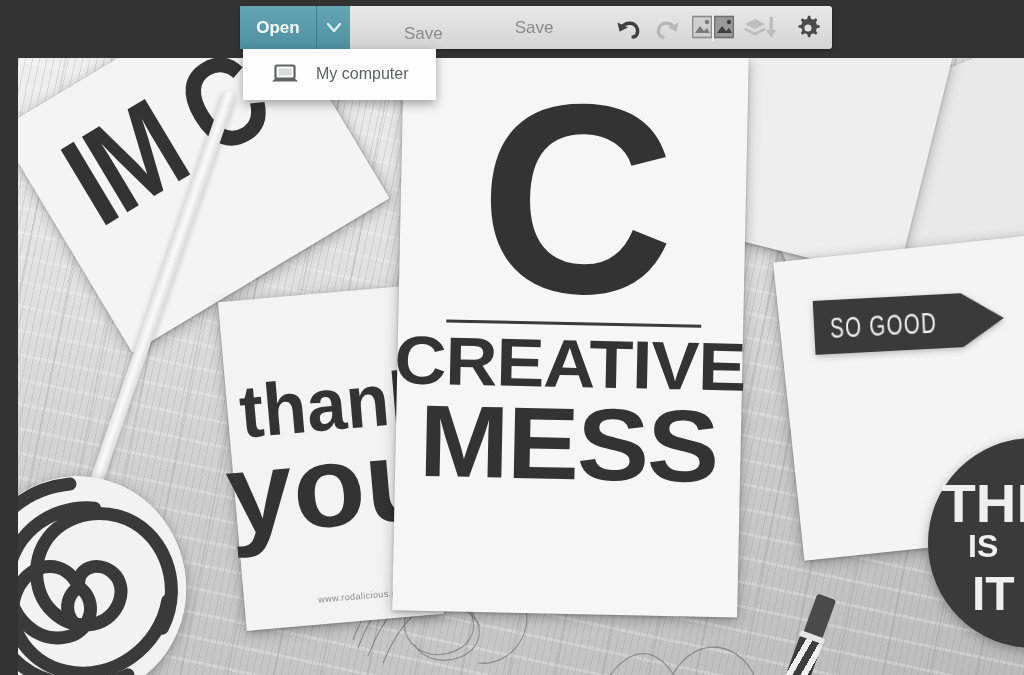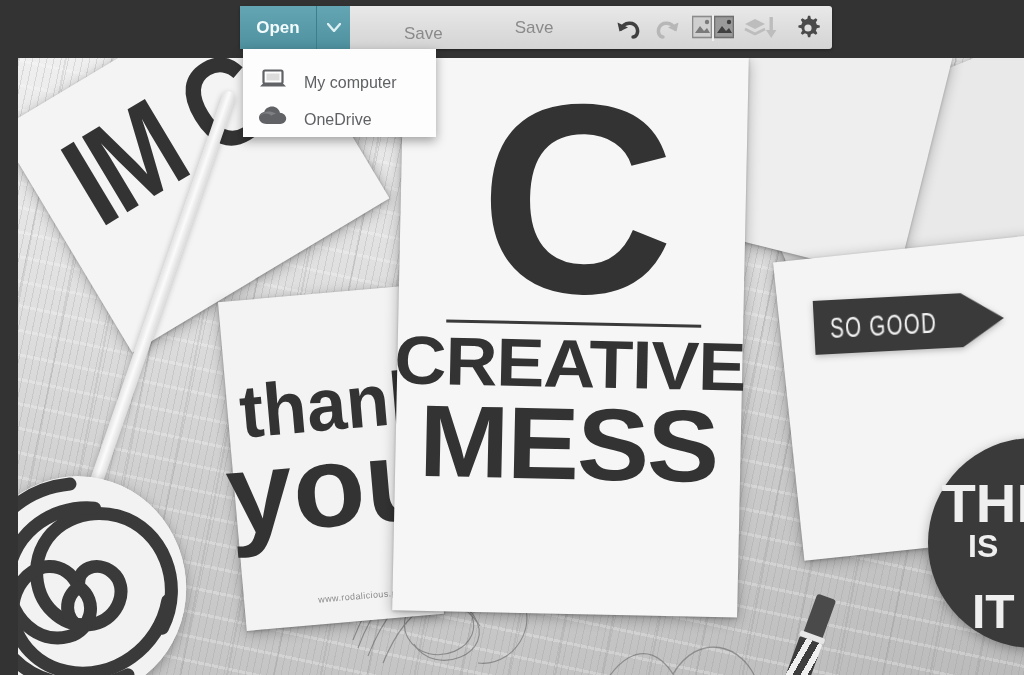--- a/index.html
+++ b/index.html
@@ -142,21 +142,21 @@
   }
   
   #thisisit {
     position:absolute; left: 910px; top: 380px; width: 210px; height: 210px;
     border-radius: 50%; background:#3a3a3a;
     box-shadow: 0 3px 12px rgba(0,0,0,.3);
   }
   #thisisit .l { position:absolute; color:#efefed; font-weight:700; line-height:1; }
   #thisisit .a { left: 16px; top: 38px; font-size: 54px; transform: scaleX(1.04); }
   #thisisit .b { left: 40px; top: 92px; font-size: 32px; }
-  #thisisit .c { left: 44px; top: 150px; font-size: 48px; }
+  #thisisit .c { left: 44px; top: 132px; font-size: 48px; }
   
   #lolli {
     position:absolute; left: -46px; top: 418px; width: 214px; height: 222px;
     border-radius: 50%; overflow:hidden; transform: rotate(-10deg);
     box-shadow: 0 3px 12px rgba(0,0,0,.3);
     background: #f4f4f2;
   }
   
   #pen {
     position:absolute; left: 772px; top: 535px; width: 30px; height: 128px;
@@ -207,22 +207,22 @@
 
   
   #dropdown {
     position: absolute; left: 243px; top: 49px;
     width: 193px;
     background: #fdfdfd;
     box-shadow: 0 4px 10px rgba(0,0,0,.35);
     padding: 6px 0 8px 0;
   }
   .menu-item {
-    display:flex; align-items:flex-end; height: 37px;
-    padding-left: 13px; cursor: pointer;
+    display:flex; align-items:center; height: 37px;
+    padding-left: 25px; cursor: pointer;
   }
   .menu-icon {
     width: 34px; height: 26px; display:flex; align-items:center; justify-content:center;
     flex: 0 0 34px;
   }
   .menu-label {
     margin-left: 14px; color:#5f6164; font-size: 16px;
   }
 </style>
 </head>
@@ -373,26 +373,17 @@
         <svg width="28" height="22" viewBox="0 0 28 22">
           <rect x="4.5" y="2.5" width="19" height="13" rx="1.4" fill="none" stroke="#606265" stroke-width="2.2"></rect>
           <rect x="7.5" y="5.5" width="13" height="7" fill="#dcdcdc"></rect>
           <path d="M1,18.5 L27,18.5 L24.5,16 L3.5,16 Z" fill="#606265"></path>
         </svg>
       </span>
       <span class="menu-label">My computer</span>
     </div>
 
 
-    <div class="menu-item">
-      <span class="menu-icon">
-        <svg width="30" height="20" viewBox="0 0 30 20">
-          <path fill="#606265" d="M8.5,18 C4.4,18 1,15.2 1,11.8 C1,9.0 3.2,6.6 6.2,6.1 C7.1,2.9 10.3,0.6 14.0,0.6 C17.9,0.6 21.2,3.2 21.9,6.7 C25.4,6.9 28.2,9.5 28.2,12.6 C28.2,15.6 25.6,18 22.3,18 Z"></path>
-          <path fill="#7d7f82" d="M1.2,12.6 C1.9,9.7 4.6,7.6 7.9,7.6 C10.0,7.6 11.9,8.4 13.2,9.8 C14.6,8.7 16.4,8.1 18.3,8.1 L18.3,8.1 C16.0,6.2 13.0,5.2 9.9,5.6 C5.6,6.1 2.0,8.9 1.2,12.6 Z"></path>
-        </svg>
-      </span>
-      <span class="menu-label">OneDrive</span>
-    </div>
 
 
   </div>
 
 </div>
 
 </body></html>

